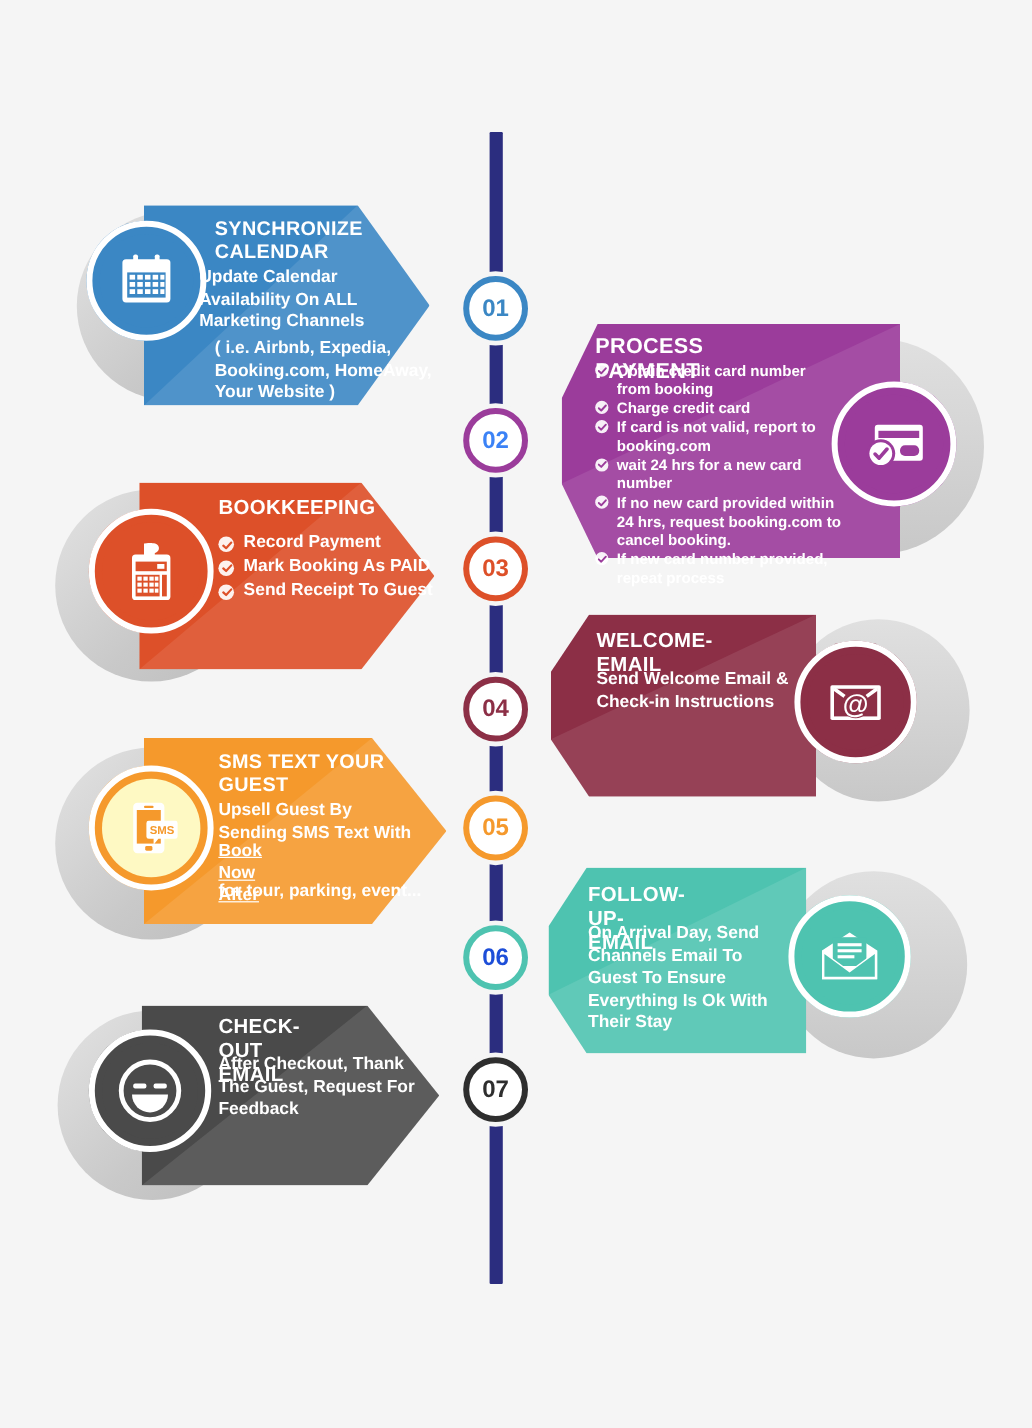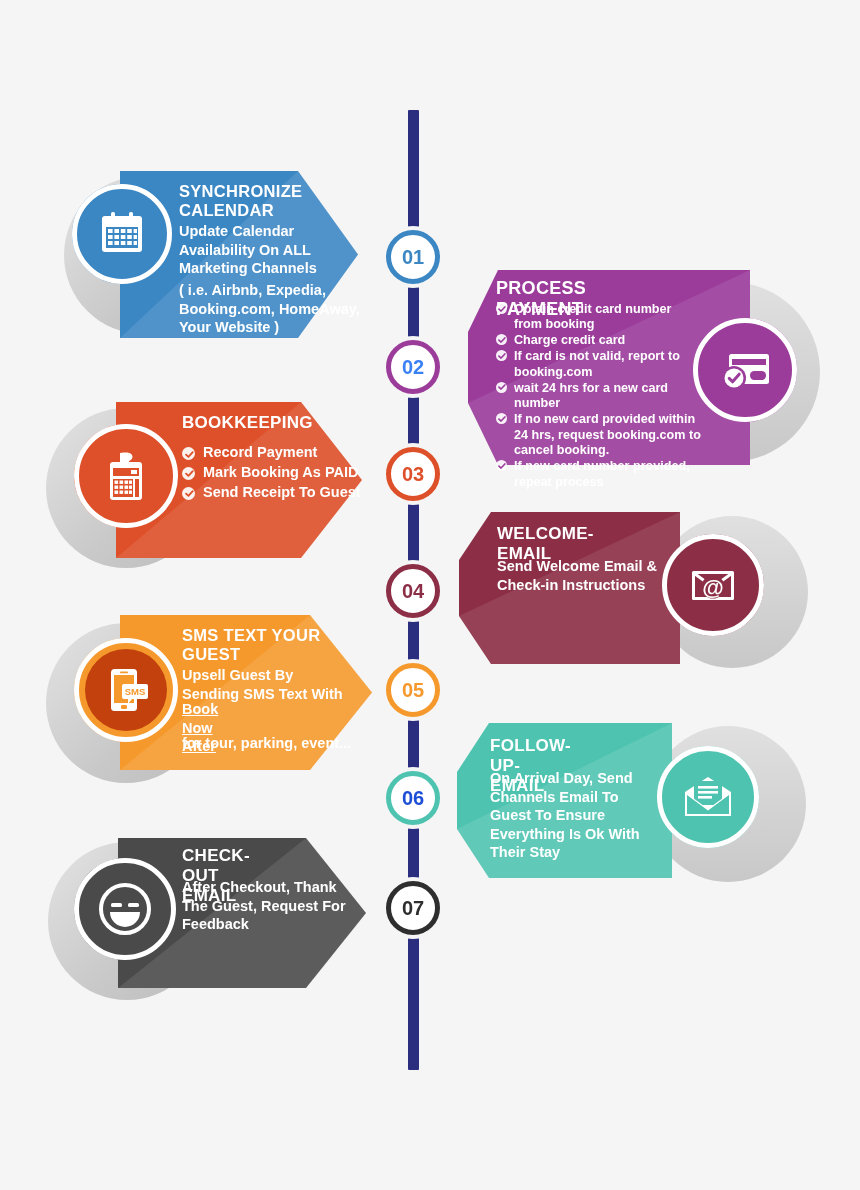--- a/index.html
+++ b/index.html
@@ -153,21 +153,21 @@
             <rect x="11" y="31" width="4.6" height="4"></rect>
               <rect x="17.4" y="31" width="4.6" height="4"></rect>
             <rect x="23.8" y="31" width="4.6" height="4"></rect>
               <rect x="30.2" y="31" width="4.6" height="4"></rect>
             <rect x="36.6" y="31" width="3.4" height="4"></rect>
           </g>
         </svg>
       </div>
     </div>
     <div class="txt hd" style="left:179px; top:182px; width:176px;">SYNCHRONIZE CALENDAR</div>
-    <div class="txt sub" style="left:179px; top:222px; width:175px;">Update Calendar Availability On ALL Marketing Channels</div>
+    <div class="txt sub" style="left:166px; top:222px; width:175px;">Update Calendar Availability On ALL Marketing Channels</div>
     <div class="txt note" style="left:179px; top:281px; width:182px;">( i.e. Airbnb, Expedia, Booking.com, HomeAway, Your Website )</div>
   </div>
   <div class="badge" style="top:230px; border-color:#3b87c4; color:#3b87c4;">
     <span>01</span>
   </div>
 
   <div class="step">
     <div class="card-shadow" style="left:640px; top:282px; width:180px; height:180px;"></div>
     <div class="chev" style="left:468px; top:270px; width:282px; height:195px;">
       <svg width="282" height="195" viewBox="0 0 282 195">
@@ -300,21 +300,21 @@
     <div class="disc-shadow" style="left:46px; top:623px; width:160px; height:160px;"></div>
     <div class="chev" style="left:120px; top:615px; width:252px; height:155px;">
       <svg width="252" height="155" viewBox="0 0 252 155">
         <path d="M0,0 H190 L252,77.5 L190,155 H0 Z" fill="#f5992c"></path>
         <path d="M190,0 L252,77.5 L190,155 H0 Z" fill="#ffffff" opacity="0.10"></path>
       </svg>
     </div>
     <div class="disc" style="left:74px; top:638px; width:104px; height:104px;">
       <div style="position:absolute;inset:0;border-radius:50%;background:#f5992c;"></div>
       <div class="ring"></div>
-      <div class="inner" style="inset:11px; background:#c2410c;">
+      <div class="inner" style="inset:11px; background:#fef9c3;">
         <svg width="52" height="52" viewBox="0 0 52 52">
           <rect x="11" y="5" width="26" height="42" rx="3.5" fill="#fff"></rect>
           <rect x="14" y="11" width="20" height="28" fill="#f5992c"></rect>
           <rect x="20" y="7.5" width="8" height="1.8" rx="0.9" fill="#f5992c"></rect>
           <rect x="21" y="41" width="6" height="4" rx="1.2" fill="#f5992c"></rect>
           <path d="M24,20 H46 A2,2 0 0 1 48,22 V33 A2,2 0 0 1 46,35 H32 L28,40 L28,35 H24 A2,2 0 0 1 22,33 V22 A2,2 0 0 1 24,20 Z" fill="#fff"></path>
           <text x="35" y="31" font-size="9.5" font-weight="bold" fill="#f5992c" text-anchor="middle" font-family="'Liberation Sans',sans-serif">SMS</text>
         </svg>
       </div>
     </div>

